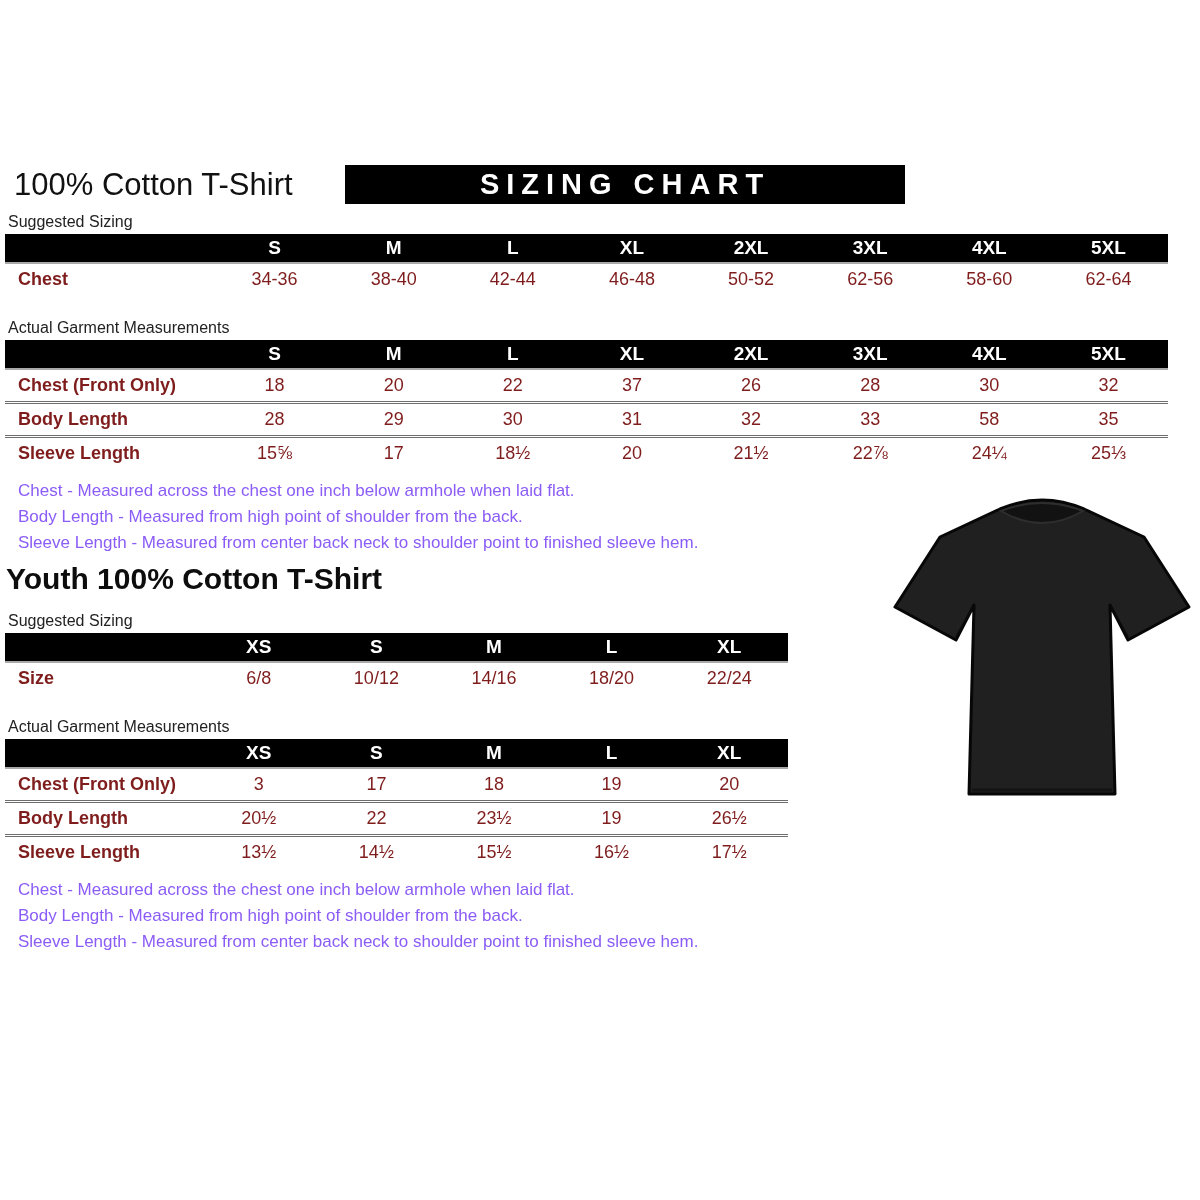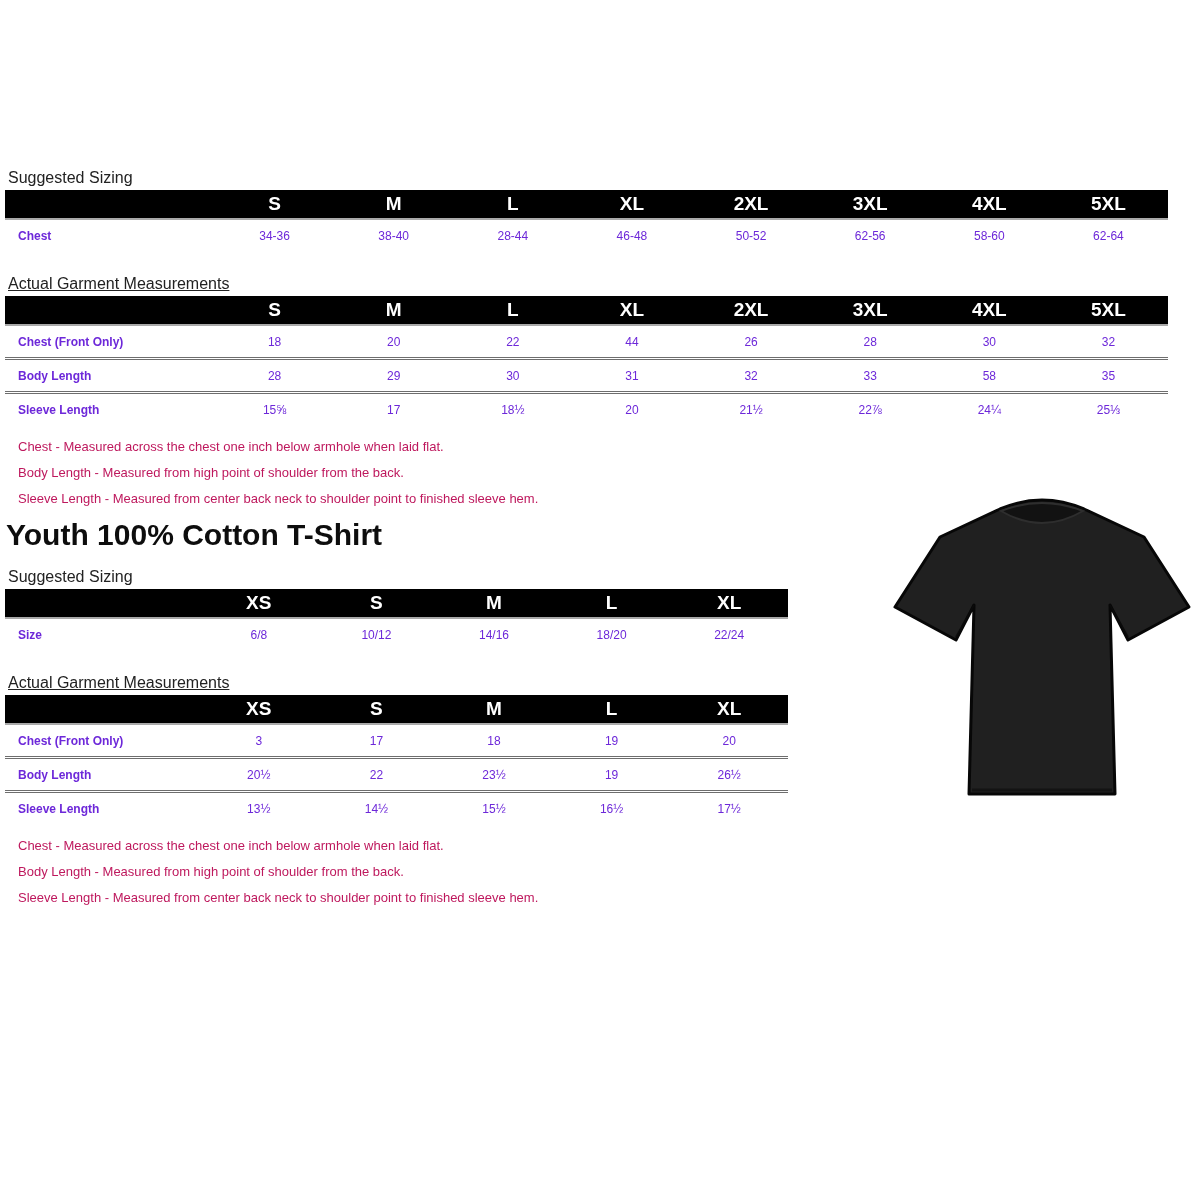--- a/index.html
+++ b/index.html
@@ -9,45 +9,49 @@
   }
   .content{position:absolute;left:5px;top:165px;width:1170px;}
   .header-row{position:relative;height:44px;}
   .title{position:absolute;left:9px;top:2px;font-size:31px;font-weight:400;color:#111;white-space:nowrap;}
   .banner{
     position:absolute;left:340px;top:0;width:560px;height:39px;background:#000;
     color:#fff;display:flex;align-items:center;justify-content:center;
     font-weight:700;font-size:29px;letter-spacing:7px;
   }
   .section-label{font-size:16px;color:#222;padding-left:3px;margin-top:4px;margin-bottom:3px;}
-  .gap-top{margin-top:24px;text-decoration:underline;}
+  .gap-top{margin-top:24px;}
   .size-table{border-collapse:collapse;table-layout:fixed;}
   .size-table.adult{width:1163px;}
   .size-table.youth{width:783px;}
   .size-table th{
     background:#000;color:#fff;font-weight:700;font-size:19px;height:28px;
     text-align:center;padding:0;border-bottom:2px solid #a9a9a9;
   }
   .size-table td{
-    font-size:12px;height:31px;text-align:center;vertical-align:middle;
-    color:#6d28d9;padding:0;
+    font-size:18px;height:31px;text-align:center;vertical-align:middle;
+    color:#7f1d1d;padding:0;
   }
   .size-table td.label-cell{text-align:left;padding-left:13px;}
   .row-label{font-weight:700;}
   .row-suffix{font-weight:700;}
   .bordered tbody tr + tr td{border-top:3px double #6e6e6e;}
   .notes{margin-top:9px;padding-left:13px;}
-  .notes div{font-size:13px;line-height:26px;color:#be185d;}
+  .notes div{font-size:17px;line-height:26px;color:#8b5cf6;}
   .youth-title{font-size:30px;font-weight:700;color:#0d0d0d;margin-top:6px;margin-bottom:16px;padding-left:1px;}
   .tshirt-wrap{position:absolute;left:888px;top:487px;width:308px;height:318px;}
 </style>
 </head>
 <body>
 
 <div class="content">
+  <div class="header-row">
+    <div class="title">100% Cotton T-Shirt</div>
+    <div class="banner">SIZING CHART</div>
+  </div>
 
   <div class="section-label">Suggested Sizing</div>
   <table class="size-table adult">
       <colgroup>
         <col style="width: 210px;">
         <col>
         <col>
         <col>
         <col>
         <col>
@@ -66,21 +70,21 @@
           <th>3XL</th>
           <th>4XL</th>
           <th>5XL</th>
         </tr>
       </thead>
       <tbody>
         <tr>
           <td class="label-cell"><span class="row-label">Chest</span></td>
           <td>34-36</td>
           <td>38-40</td>
-          <td>28-44</td>
+          <td>42-44</td>
           <td>46-48</td>
           <td>50-52</td>
           <td>62-56</td>
           <td>58-60</td>
           <td>62-64</td>
         </tr>
       </tbody>
     </table>
 
   <div class="section-label gap-top">Actual Garment Measurements</div>
@@ -108,21 +112,21 @@
           <th>4XL</th>
           <th>5XL</th>
         </tr>
       </thead>
       <tbody>
         <tr>
           <td class="label-cell"><span class="row-label">Chest</span><span class="row-suffix"> (Front Only)</span></td>
           <td>18</td>
           <td>20</td>
           <td>22</td>
-          <td>44</td>
+          <td>37</td>
           <td>26</td>
           <td>28</td>
           <td>30</td>
           <td>32</td>
         </tr>
         <tr>
           <td class="label-cell"><span class="row-label">Body Length</span></td>
           <td>28</td>
           <td>29</td>
           <td>30</td>

